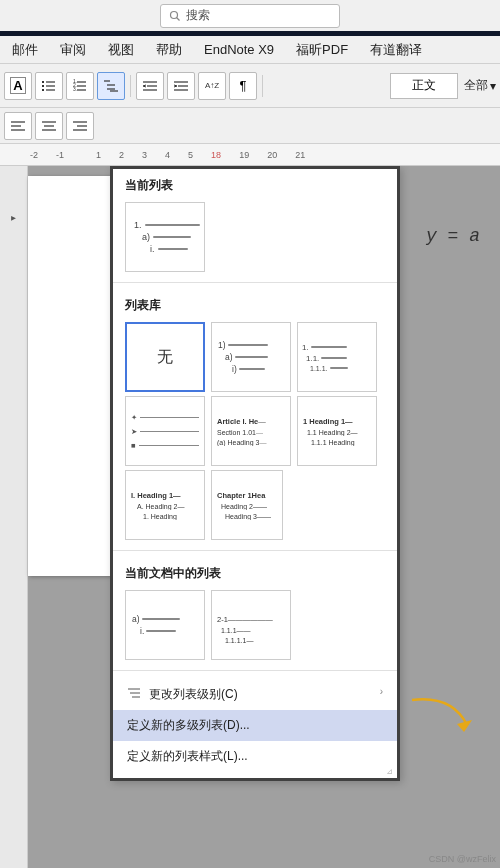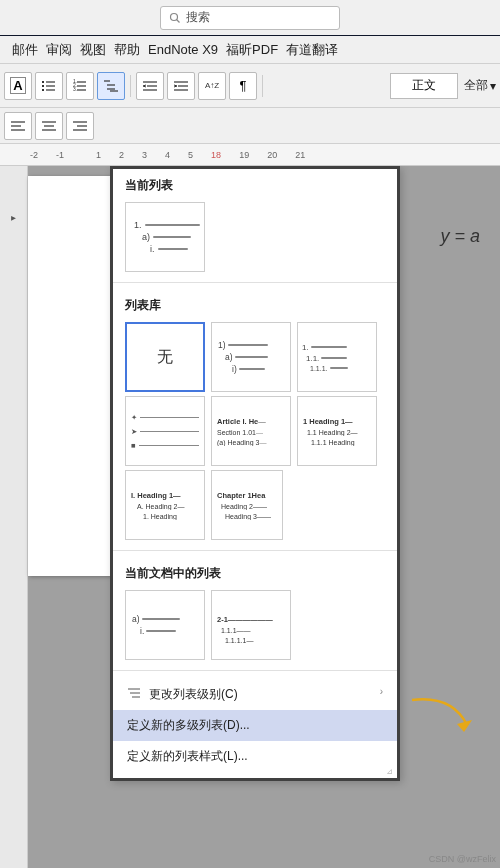--- a/index.html
+++ b/index.html
@@ -13,21 +13,21 @@
     }
 
     
     .title-bar {
       width: 100%;
       height: 36px;
       background: #f0f0f0;
       display: flex;
       align-items: center;
       justify-content: center;
-      border-bottom: 1px solid #0f172a;
+      border-bottom: 5px solid #0f172a;
     }
     .search-box {
       width: 180px;
       height: 24px;
       background: white;
       border: 1px solid #bbb;
       border-radius: 3px;
       display: flex;
       align-items: center;
       padding: 0 8px;
@@ -36,20 +36,21 @@
     .search-box span { font-size: 12px; color: #555; }
 
     
     .menu-bar {
       width: 100%;
       height: 28px;
       background: #f0f0f0;
       display: flex;
       align-items: center;
       padding: 0 8px;
+      gap: 14px;
       border-bottom: 1px solid #d0d0d0;
     }
     .menu-item {
       font-size: 13px;
       color: #222;
       cursor: pointer;
       padding: 2px 4px;
     }
 
     
@@ -409,21 +410,21 @@
 </div>
 
 <div class="main-content">
 
   <div class="left-sidebar">
     <div style="margin-top:40px; font-size:8px; color:#555; writing-mode:vertical-rl; transform:rotate(180deg);">◄</div>
   </div>
 
   <div class="page-bg"></div>
 
-  <div class="formula" style="font-family: Liberation Sans, sans-serif;">y = a</div>
+  <div class="formula" style="font-family: Liberation Mono, monospace;">y = a</div>
 
   <div class="dropdown">
 
     <div class="dropdown-section-title">当前列表</div>
     <div class="list-grid">
       <div class="list-item-box" style="align-items:flex-start;padding-left:8px;">
         <div style="display:flex;align-items:center;gap:3px;font-size:9px;">
           <span>1.</span>
             <div class="list-line"></div>
         </div>
@@ -536,21 +537,21 @@
           <span>a)</span>
             <div class="list-line" style="width:38px;"></div>
         </div>
         <div style="display:flex;align-items:center;gap:2px;font-size:8.5px;margin-left:8px;">
           <span>i.</span>
             <div class="list-line" style="width:30px;"></div>
         </div>
       </div>
 
       <div class="outline-box">
-        <div style="font-size:7.5px;font-weight:bold;white-space:nowrap;overflow:hidden;margin-top:8px;">2-1——————</div>
+        <div style="font-size:7.5px;font-weight:normal;white-space:nowrap;overflow:hidden;margin-top:8px;">2-1——————</div>
         <div style="font-size:7px;margin-left:4px;white-space:nowrap;overflow:hidden;">1.1.1——</div>
         <div style="font-size:7px;margin-left:8px;white-space:nowrap;overflow:hidden;">1.1.1.1—</div>
       </div>
 
     </div>
 
     <div class="divider"></div>
 
     <div class="bottom-menu">
 

